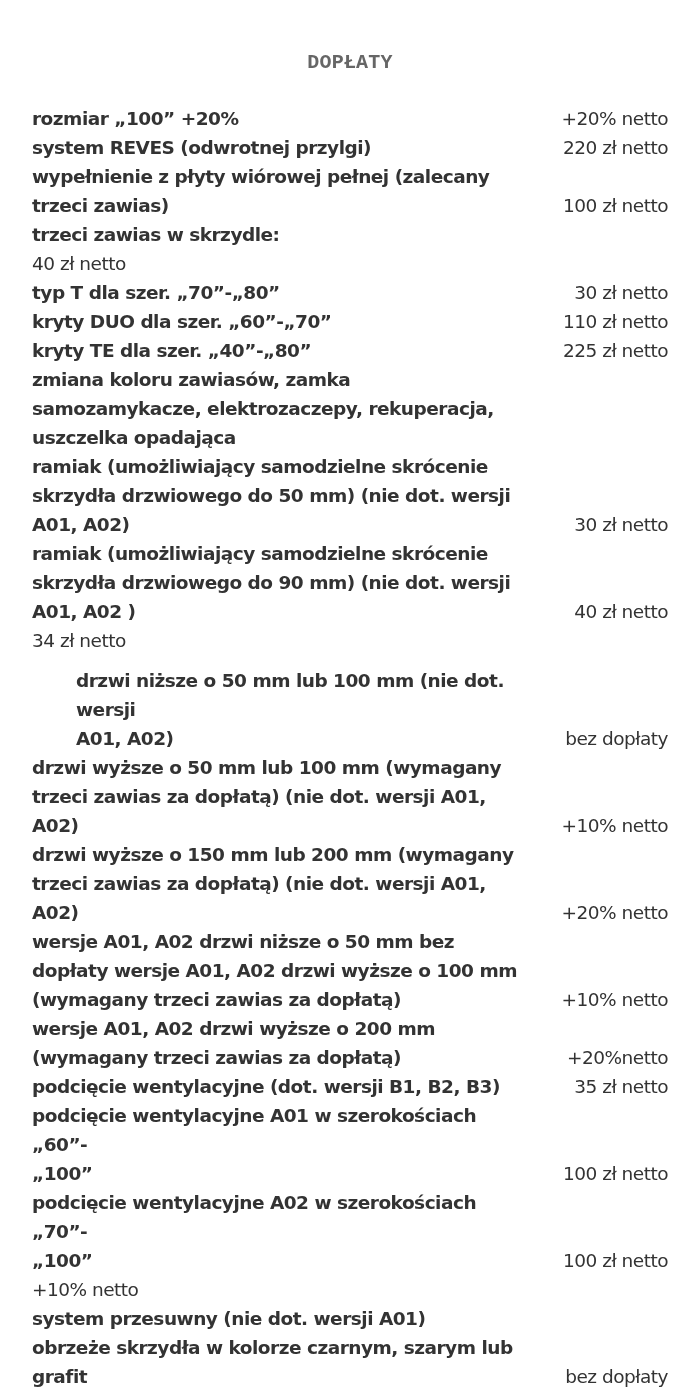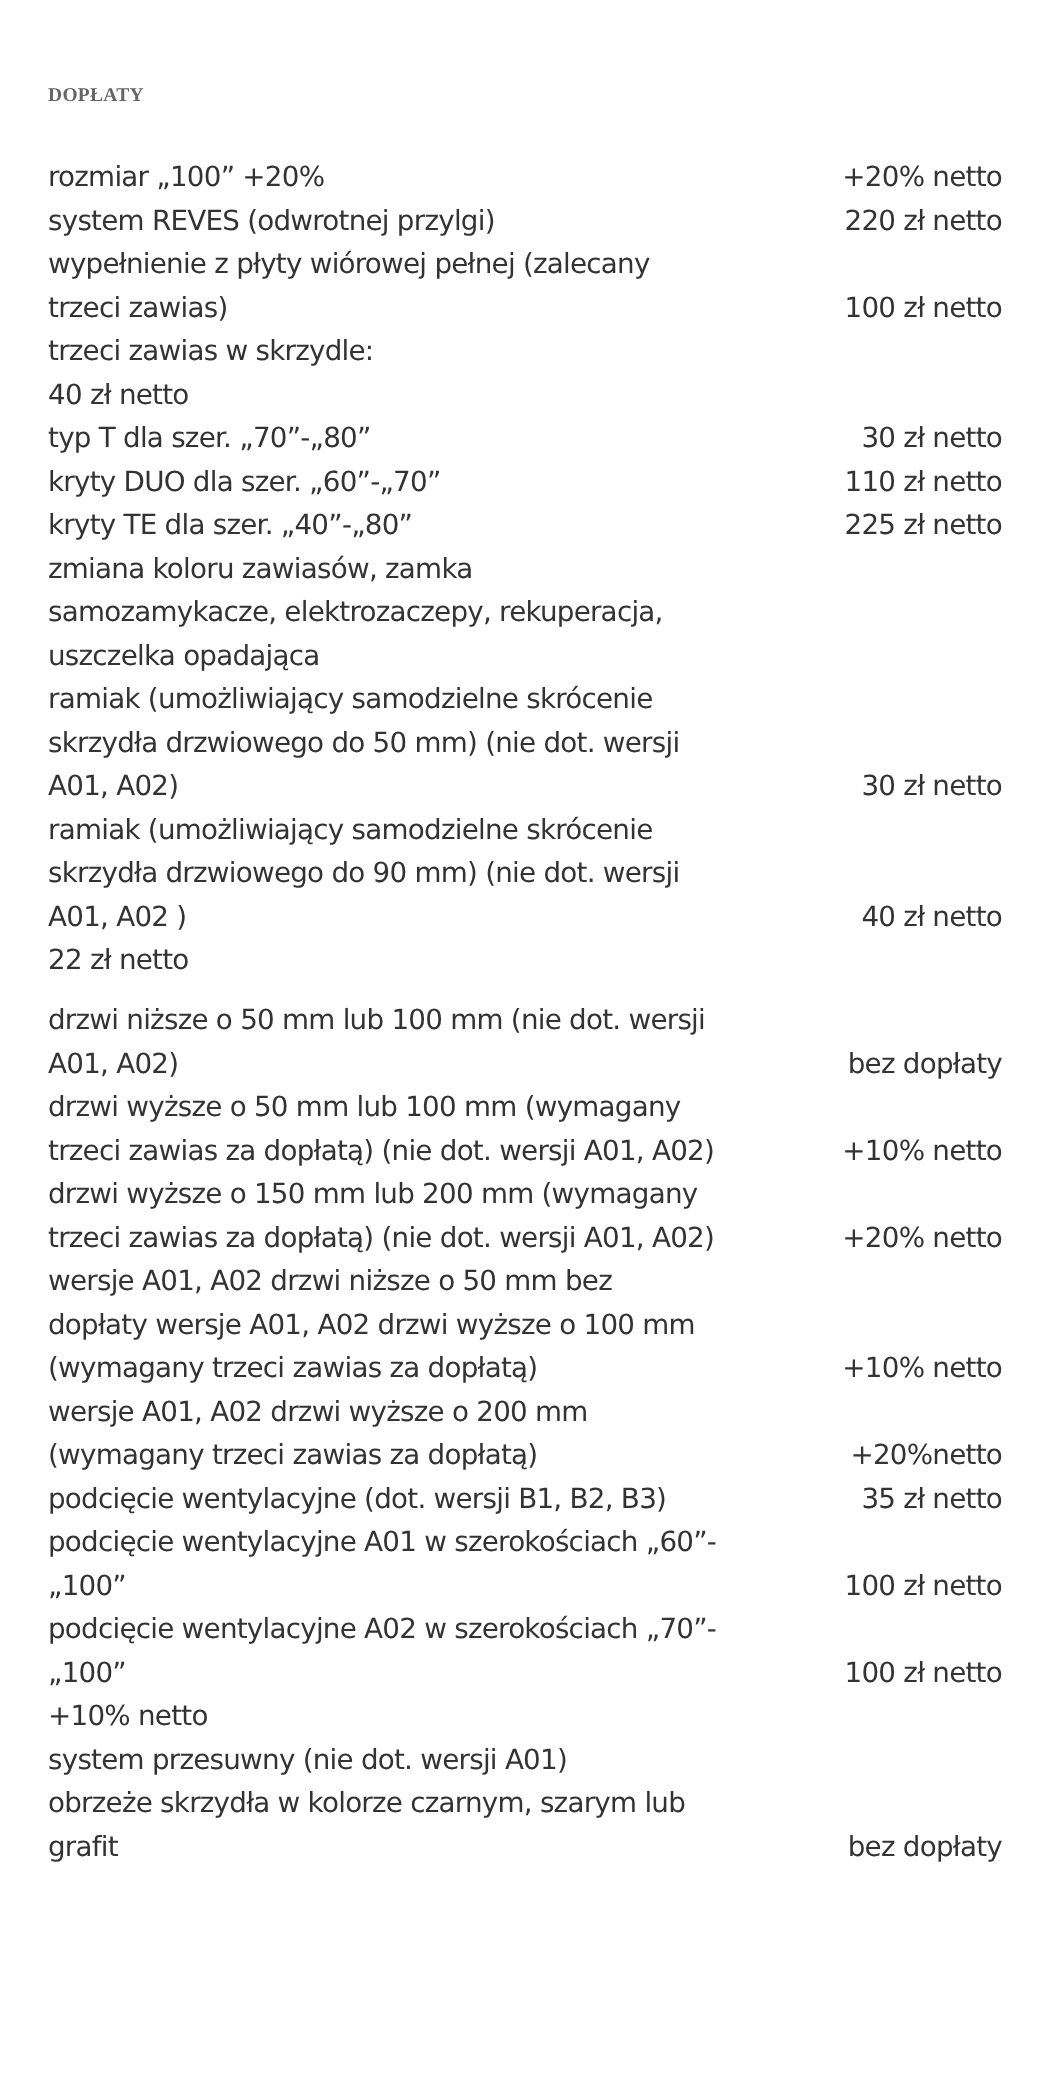--- a/index.html
+++ b/index.html
@@ -1,25 +1,25 @@
 <!DOCTYPE html>
 <html><head>
 <meta charset="utf-8">
 <style>
   html, body { margin: 0; padding: 0; background: #ffffff; }
   body { width: 700px; height: 1400px; overflow: hidden; position: relative;
          font-family: "DejaVu Sans", sans-serif; color: #333333; }
   .container { position: absolute; left: 32px; top: 48px; width: 636px; }
-  .heading { font-family: Liberation Serif, serif; font-weight: bold; font-size: 13px;
-             color: #666666; letter-spacing: 0.2px; height: 29px; line-height: 29px; margin: 0 0 27px 0; }
+  .heading { font-family: Liberation Mono, monospace; font-weight: bold; font-size: 20px;
+             color: #666666; letter-spacing: 0.2px; height: 29px; line-height: 29px; margin: 0 0 27px 0; text-align: center; }
   .row { display: flex; justify-content: space-between; align-items: flex-end;
          font-size: 18.5px; line-height: 29px; }
-  .row .label { flex: 1 1 auto; max-width: 500px; white-space: pre-line; letter-spacing: -0.5px; }
+  .row .label { flex: 1 1 auto; max-width: 500px; white-space: pre-line; letter-spacing: -0.5px; font-weight: bold; }
   .row .price { flex: 0 0 auto; text-align: right; white-space: nowrap; letter-spacing: -0.5px; }
-  .row.gap-before { margin-top: 11px; }
+  .row.gap-before { margin-top: 11px; margin-left: 44px; }
 </style>
 </head>
 <body>
 
 <div class="container">
   <div class="heading">DOPŁATY</div>
   <div id="rows">
       <div class="row">
         <span class="label">rozmiar „100” +20%</span>
         <span class="price">+20% netto</span>
@@ -64,21 +64,21 @@
 A01, A02)</span>
         <span class="price">30 zł netto</span>
       </div>
       <div class="row">
         <span class="label">ramiak (umożliwiający samodzielne skrócenie
 skrzydła drzwiowego do 90 mm) (nie dot. wersji
 A01, A02 )</span>
         <span class="price">40 zł netto</span>
       </div>
       <div class="row">
-        <span class="price">22 zł netto</span>
+        <span class="price">34 zł netto</span>
       </div>
       <div class="row gap-before">
         <span class="label">drzwi niższe o 50 mm lub 100 mm (nie dot. wersji
 A01, A02)</span>
         <span class="price">bez dopłaty</span>
       </div>
       <div class="row">
         <span class="label">drzwi wyższe o 50 mm lub 100 mm (wymagany
 trzeci zawias za dopłatą) (nie dot. wersji A01, A02)</span>
         <span class="price">+10% netto</span>

